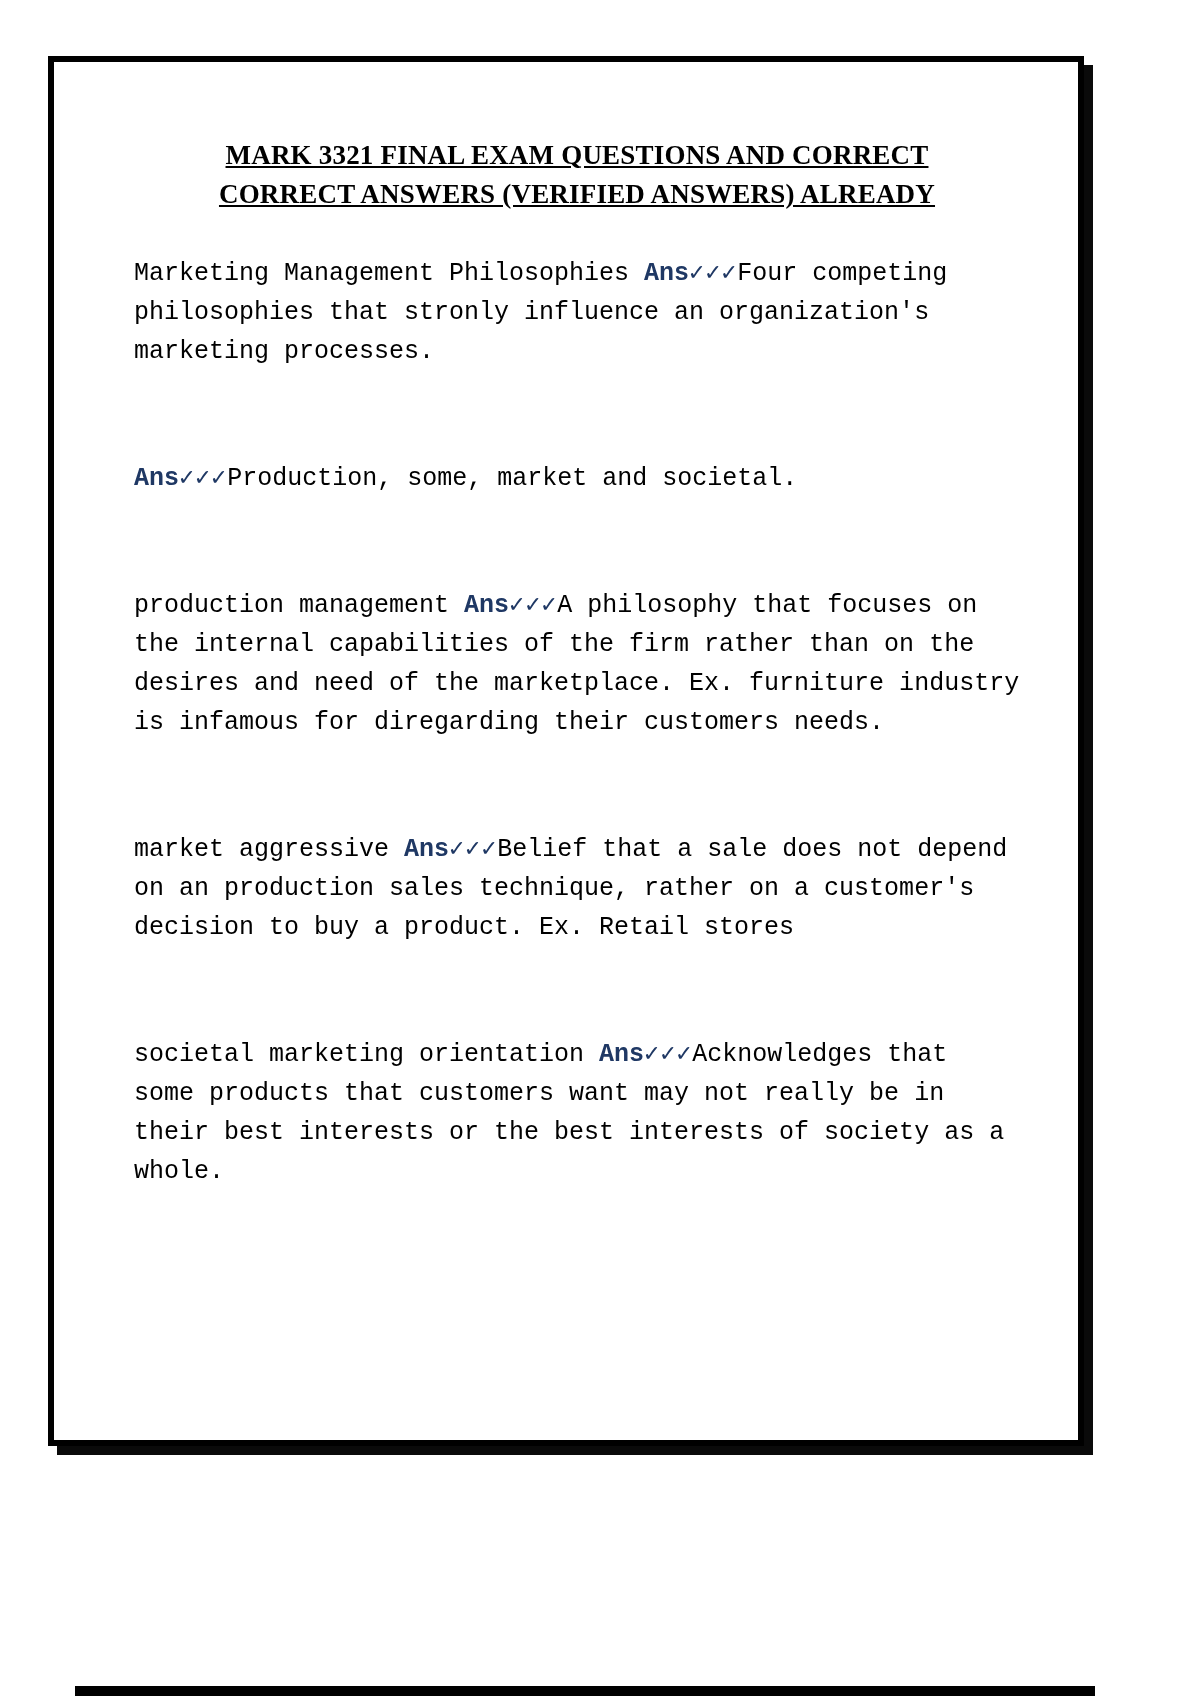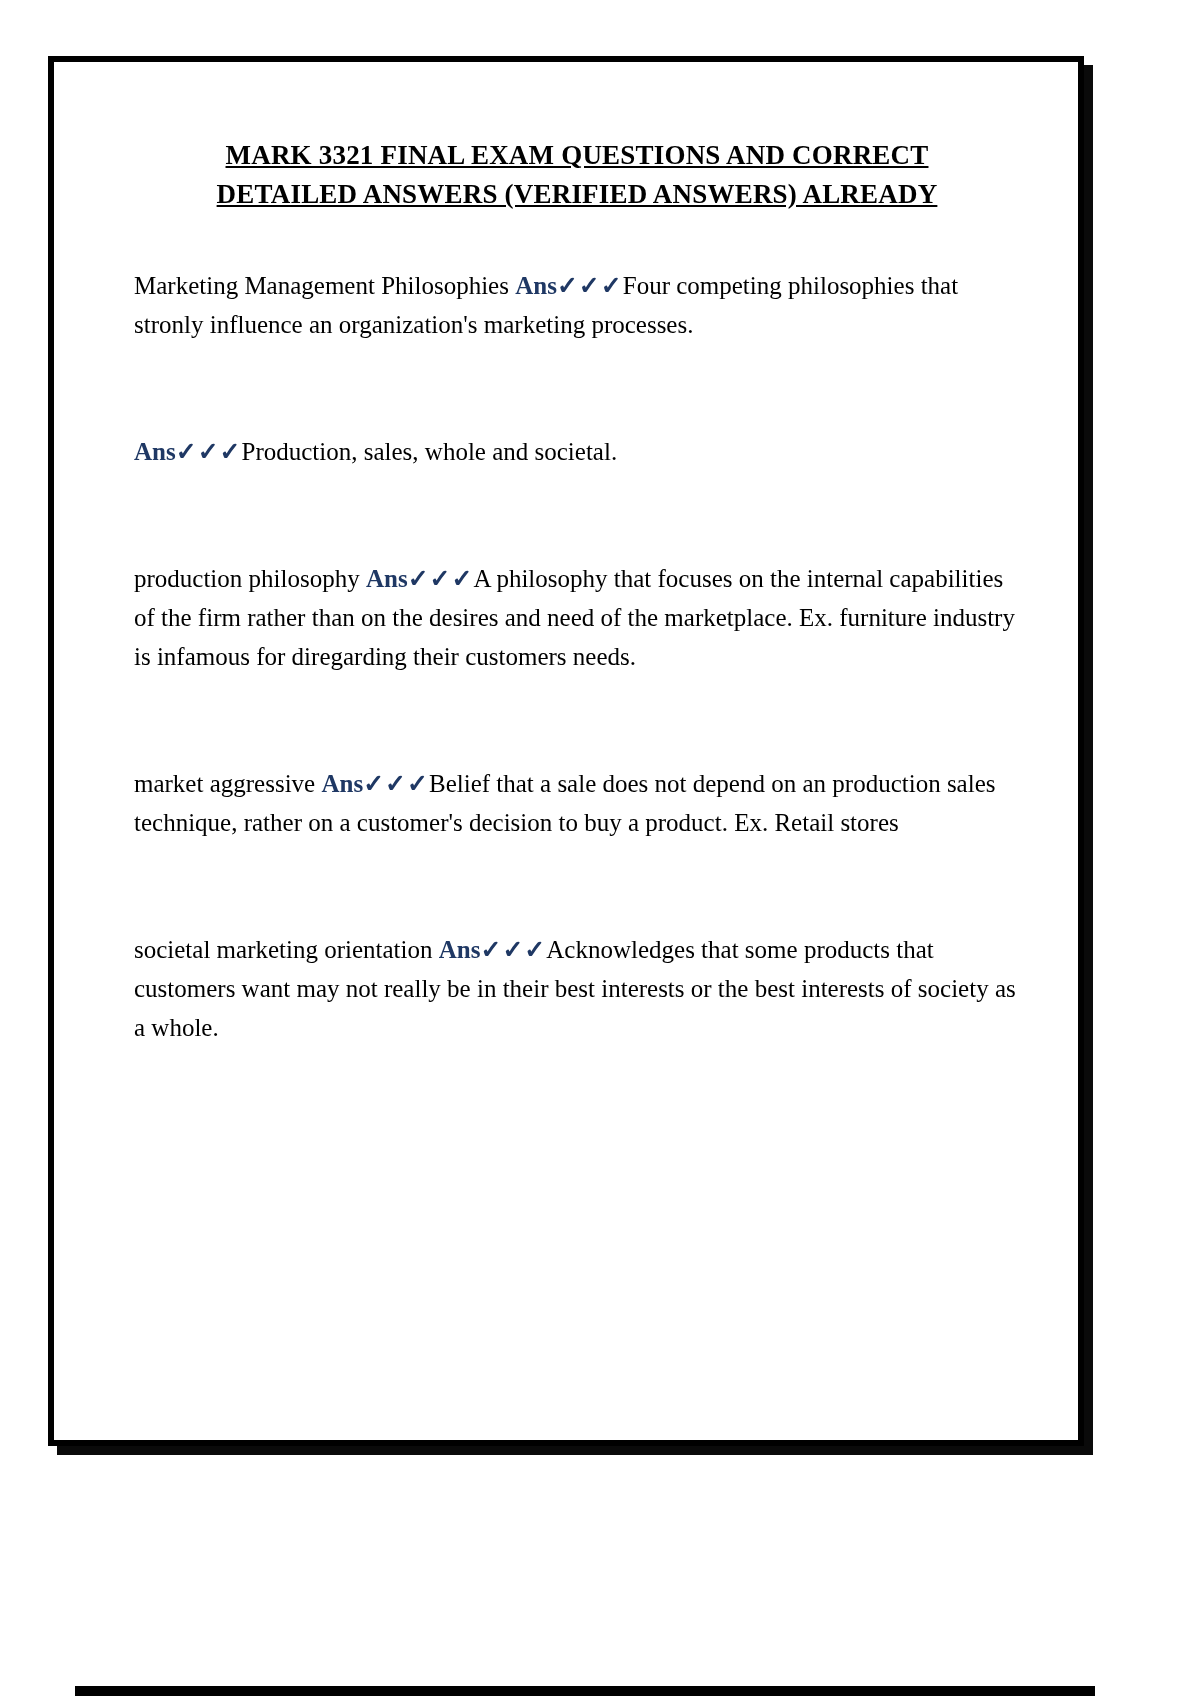--- a/index.html
+++ b/index.html
@@ -35,21 +35,22 @@
     font-size: 27px;
     line-height: 39px;
     text-align: center;
     letter-spacing: 0.2px;
   }
   .doc-title .tline {
     display: block;
     text-decoration: underline;
   }
   .qa-list {
-    margin-top: 52px;
+    margin-top: 40px;
+    font-family: Liberation Mono, monospace;
   }
   .qa {
     font-size: 25px;
     line-height: 39px;
   }
   .qa + .qa {
     margin-top: 88px;
   }
   .ans {
     color: var(--ans-color, #1F3864);
@@ -70,35 +71,35 @@
   }
 </style>
 </head>
 <body>
 
 <div class="page-frame">
   <div class="content">
 
     <div class="doc-title">
       <span class="tline">MARK 3321 FINAL EXAM QUESTIONS AND CORRECT</span>
-      <span class="tline">DETAILED ANSWERS (VERIFIED ANSWERS) ALREADY</span>
+      <span class="tline">CORRECT ANSWERS (VERIFIED ANSWERS) ALREADY</span>
     </div>
 
     <div class="qa-list">
 
       <div class="qa">
         <span>Marketing Management Philosophies </span><span class="ans">Ans</span><span class="checks">✓✓✓</span><span>Four competing philosophies that stronly influence an organization's marketing processes.</span>
       </div>
 
       <div class="qa">
-        <div><span class="ans">Ans</span><span class="checks">✓✓✓</span><span>Production, sales, whole and societal.</span></div>
+        <div><span class="ans">Ans</span><span class="checks">✓✓✓</span><span>Production, some, market and societal.</span></div>
       </div>
 
       <div class="qa">
-        <span>production philosophy </span><span class="ans">Ans</span><span class="checks">✓✓✓</span><span>A philosophy that focuses on the internal capabilities of the firm rather than on the desires and need of the marketplace. Ex. furniture industry is infamous for diregarding their customers needs.</span>
+        <span>production management </span><span class="ans">Ans</span><span class="checks">✓✓✓</span><span>A philosophy that focuses on the internal capabilities of the firm rather than on the desires and need of the marketplace. Ex. furniture industry is infamous for diregarding their customers needs.</span>
       </div>
 
 
       <div class="qa">
         <span>market aggressive </span><span class="ans">Ans</span><span class="checks">✓✓✓</span><span>Belief that a sale does not depend on an production sales technique, rather on a customer's decision to buy a product. Ex. Retail stores</span>
       </div>
 
       <div class="qa">
         <span>societal marketing orientation </span><span class="ans">Ans</span><span class="checks">✓✓✓</span><span>Acknowledges that some products that customers want may not really be in their best interests or the best interests of society as a whole.</span>
       </div>

